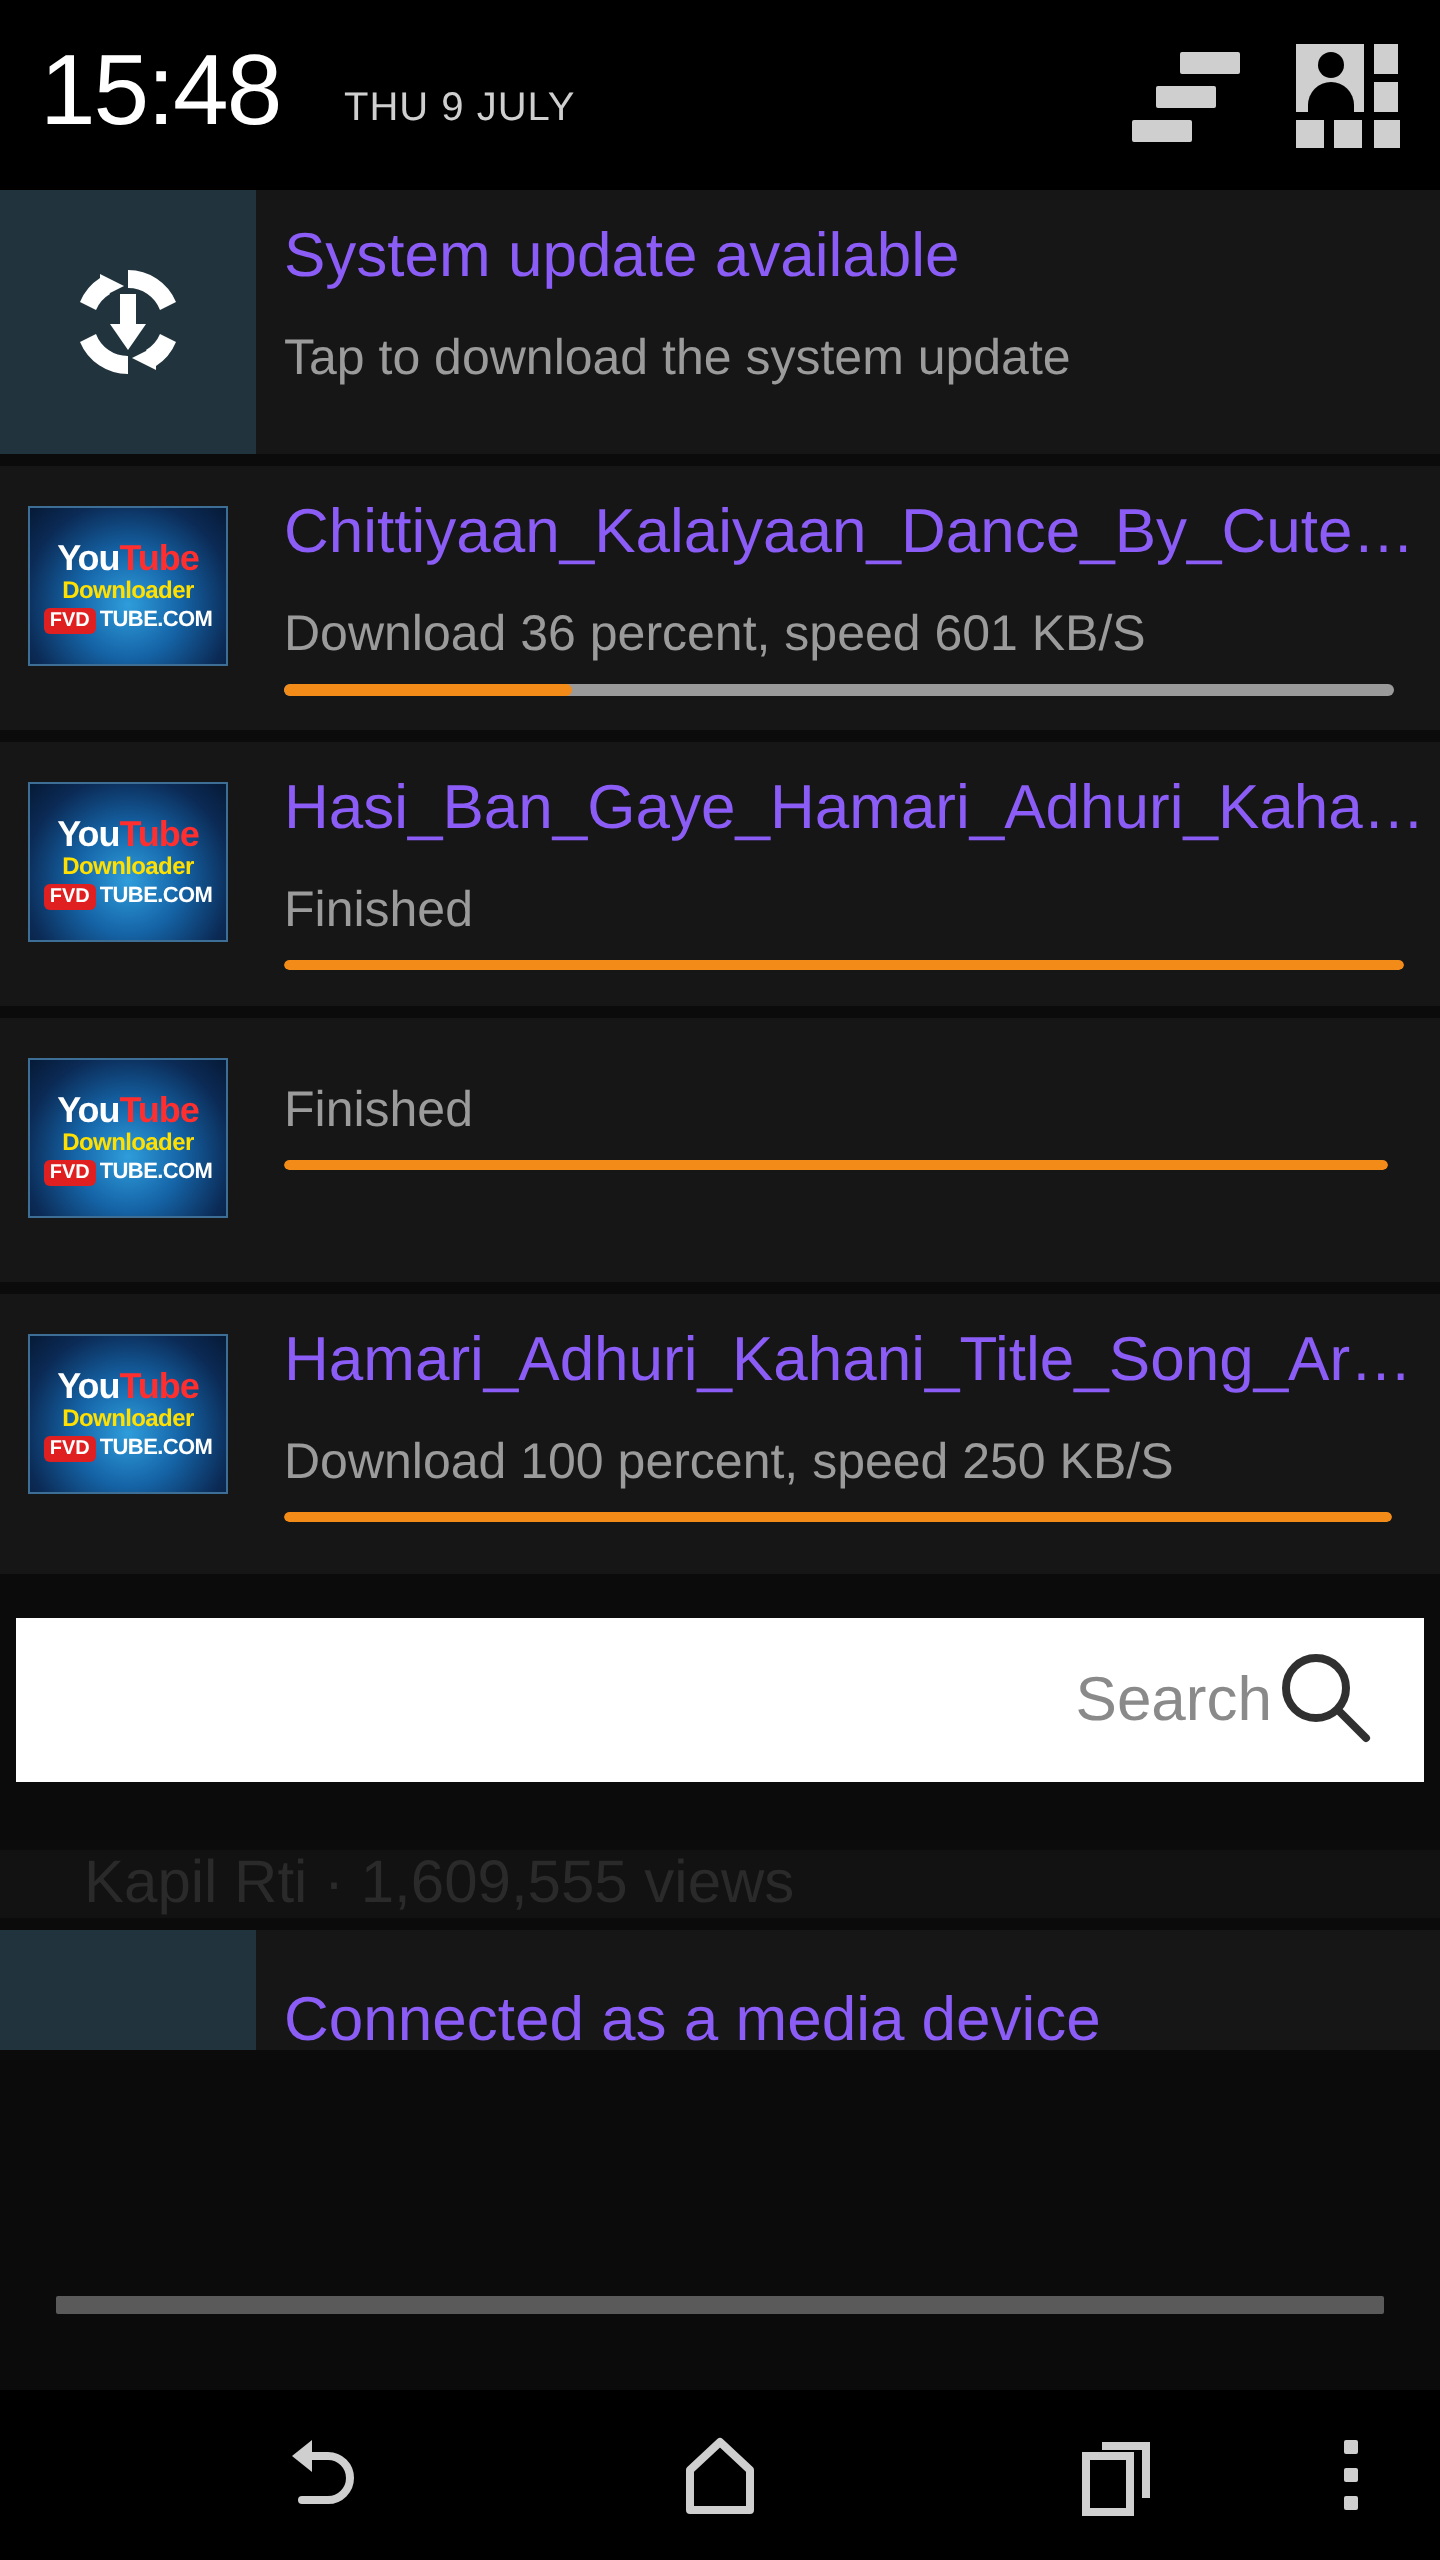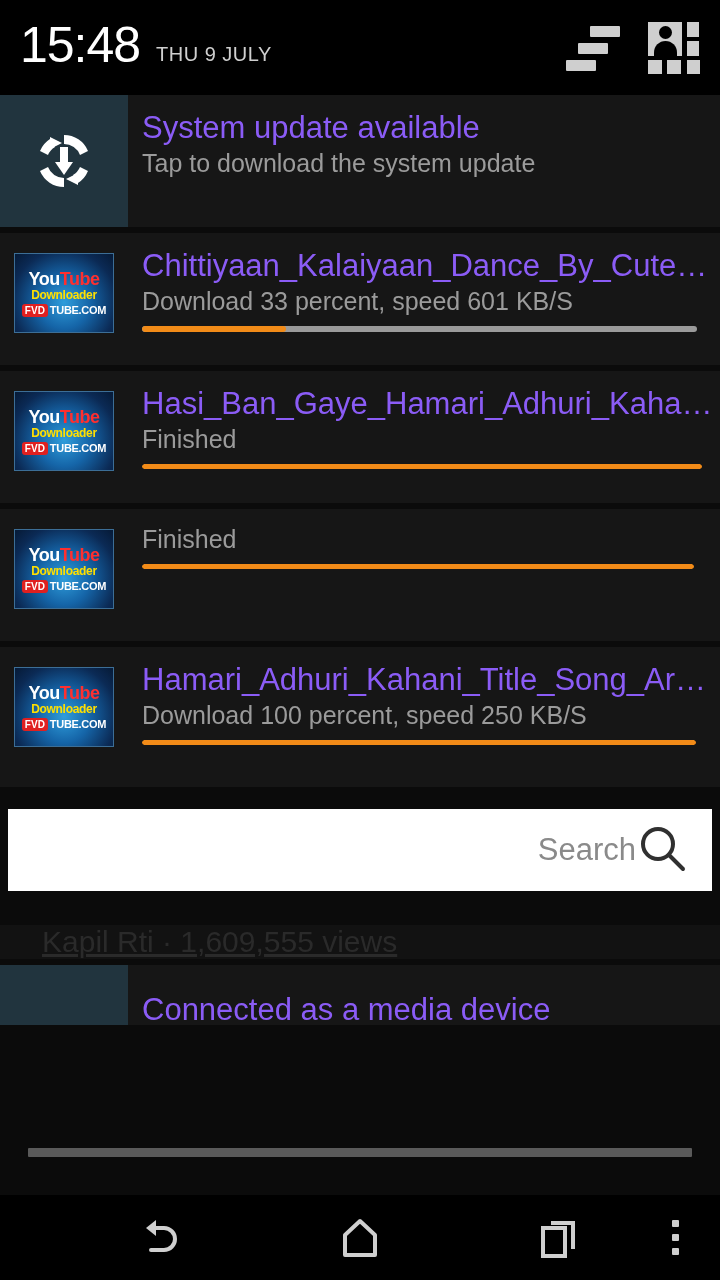--- a/index.html
+++ b/index.html
@@ -15,21 +15,21 @@
   .statusbar {
     position:absolute; top:0; left:0; width:720px; height:95px;
     background:#000;
   }
   .clock {
     position:absolute; left:20px; top:16px;
     color:#fff; font-size:50px; font-weight:300; letter-spacing:-1px;
     line-height:58px;
   }
   .date {
-    position:absolute; left:156px; top:42px;
+    position:absolute; left:172px; top:42px;
     color:#cfcfcf; font-size:20px; font-weight:400; letter-spacing:0.5px;
     line-height:24px;
   }
   .sb-icons { position:absolute; right:18px; top:22px; display:flex; align-items:flex-start; gap:28px; }
 
   .clearall { width:56px; height:48px; position:relative; }
   .clearall i {
     position:absolute; display:block; background:#cfcfcf; height:11px; border-radius:1px;
   }
   .clearall i.b1 { width:30px; right:0;  top:4px; }
@@ -67,21 +67,21 @@
     display:flex; align-items:center; justify-content:center;
   }
   .appicon-wrap { width:128px; flex:0 0 128px; display:flex; align-items:flex-start; justify-content:center; padding-top:20px; background:#161616;}
 
   .body { flex:1; padding:14px 16px 16px 14px; position:relative; }
   .title {
     color:#8b5cf6; font-size:31px; font-weight:400; line-height:38px;
     white-space:nowrap; overflow:hidden;
   }
   .subtitle {
-    color:#9b9b9b; font-size:25px; font-weight:400; line-height:32px; margin-top:0;
+    color:#9b9b9b; font-size:25px; font-weight:400; line-height:32px; margin-top:16px;
     white-space:nowrap; overflow:hidden;
   }
   .time {
     position:absolute; right:16px; top:18px; color:#9b9b9b; font-size:20px;
   }
 
   .progress {
     margin-top:9px; margin-right:10px; height:6px; background:#9a9a9a; border-radius:3px;
     position:relative; overflow:hidden;
   }
@@ -201,21 +201,21 @@
           <div class="l1"><span class="you">You</span><span class="tube">Tube</span></div>
           <div class="l2">Downloader</div>
           <div class="l3">
             <span class="fvdbox">FVD</span>
             <span class="dotcom">TUBE.COM</span>
           </div>
         </div>
       </div>
       <div class="body">
         <div class="title">Chittiyaan_Kalaiyaan_Dance_By_Cute…</div>
-        <div class="subtitle">Download 33 percent, speed 601 KB/S</div>
+        <div class="subtitle">Download 36 percent, speed 601 KB/S</div>
         <div class="progress">
           <span style="width: 26%;"></span>
         </div>
       </div>
     </div>
 
     <div class="divider"></div>
 
     <div class="notif" style="height:132px;">
       <div class="appicon-wrap">
@@ -284,21 +284,21 @@
 
     <div class="searchbar">
       <div class="search-ph" title="Search">Search</div>
       <svg class="magnifier" viewBox="0 0 54 54">
         <circle cx="22" cy="21" r="15" fill="none" stroke="#303030" stroke-width="4"></circle>
         <line x1="33" y1="32" x2="47" y2="46" stroke="#303030" stroke-width="4" stroke-linecap="round"></line>
       </svg>
     </div>
 
     <div style="height:34px;background:#0b0b0b;"></div>
-    <div class="ghost" style="position:relative;height:34px;line-height:34px;text-decoration:underline;">Kapil Rti · 1,609,555 views</div>
+    <div class="ghost" style="position:relative;height:34px;line-height:34px;">Kapil Rti · 1,609,555 views</div>
 
 
     <div class="divider"></div>
 
     <div class="notif" style="height:60px;">
       <div class="iconpane"></div>
       <div class="body" style="padding-top:26px;">
         <div class="title">Connected as a media device</div>
       </div>
     </div>

